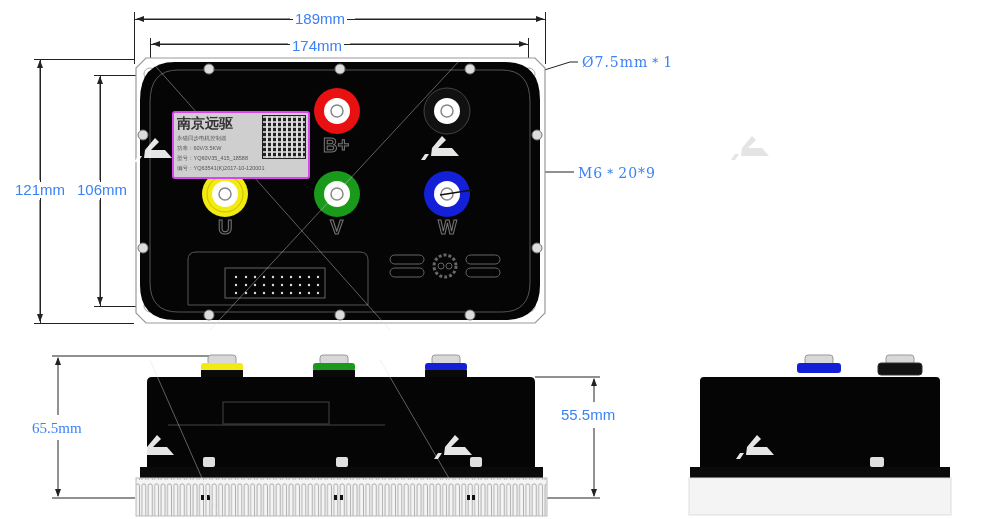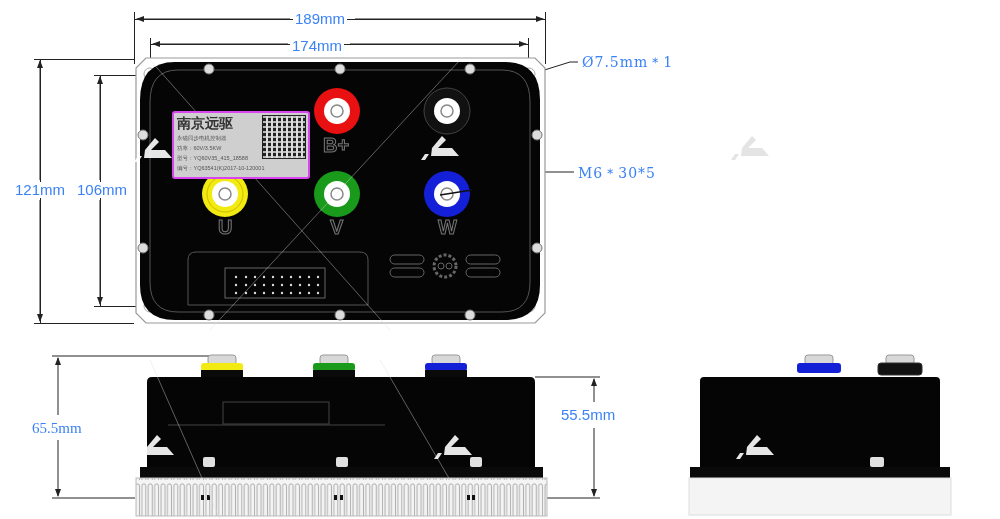--- a/index.html
+++ b/index.html
@@ -40,21 +40,21 @@
   <div class="dimtext" style="left:13px;top:182px;">121mm</div>
 </div>
 <div>
   <div class="hl" style="left:94px;top:75px;width:55px;"></div>
   <div class="hl" style="left:94px;top:306px;width:55px;"></div>
   <div class="vl" style="left:100px;top:75px;height:231px;"></div>
   <div class="dimtext" style="left:75px;top:182px;text-align:center;">106mm</div>
 </div>
 
 <div class="dimtext serif" style="left:580px;top:54px;">Ø7.5mm＊1</div>
-<div class="dimtext serif" style="left:576px;top:165px;">M6＊30*5</div>
+<div class="dimtext serif" style="left:576px;top:165px;">M6＊20*9</div>
 
 <svg width="1000" height="519">
   <defs>
     <marker id="arr" markerWidth="8" markerHeight="8" refX="7" refY="4" orient="auto">
       <path d="M0,1 L8,4 L0,7 z" fill="#222"></path>
     </marker>
     <marker id="arrS" markerWidth="8" markerHeight="8" refX="1" refY="4" orient="auto">
       <path d="M8,1 L0,4 L8,7 z" fill="#222"></path>
     </marker>
     <pattern id="fins" width="6.4" height="40" patternUnits="userSpaceOnUse">

